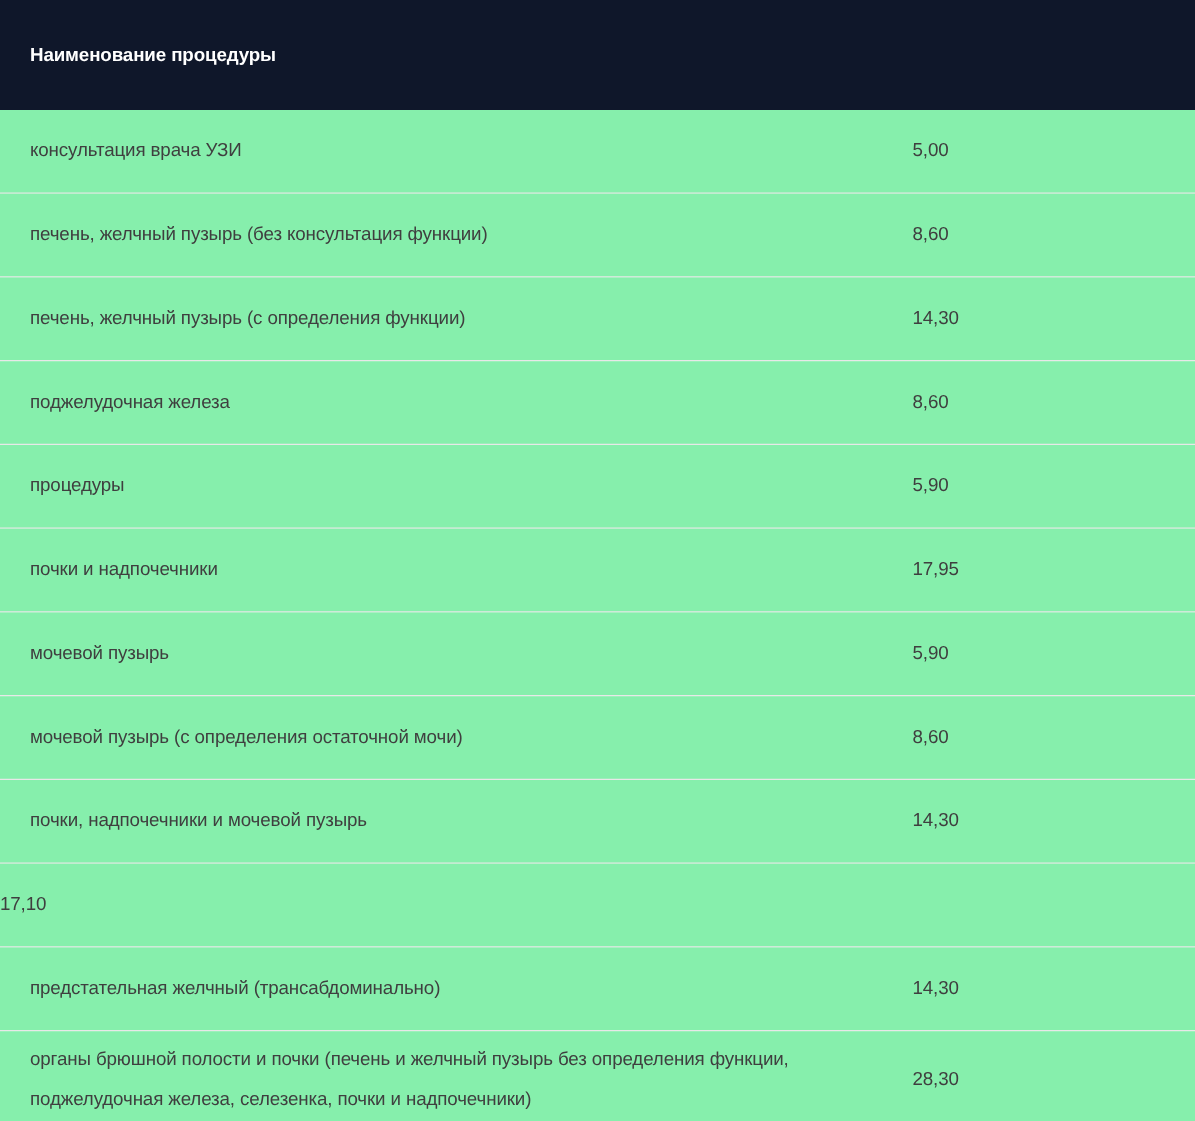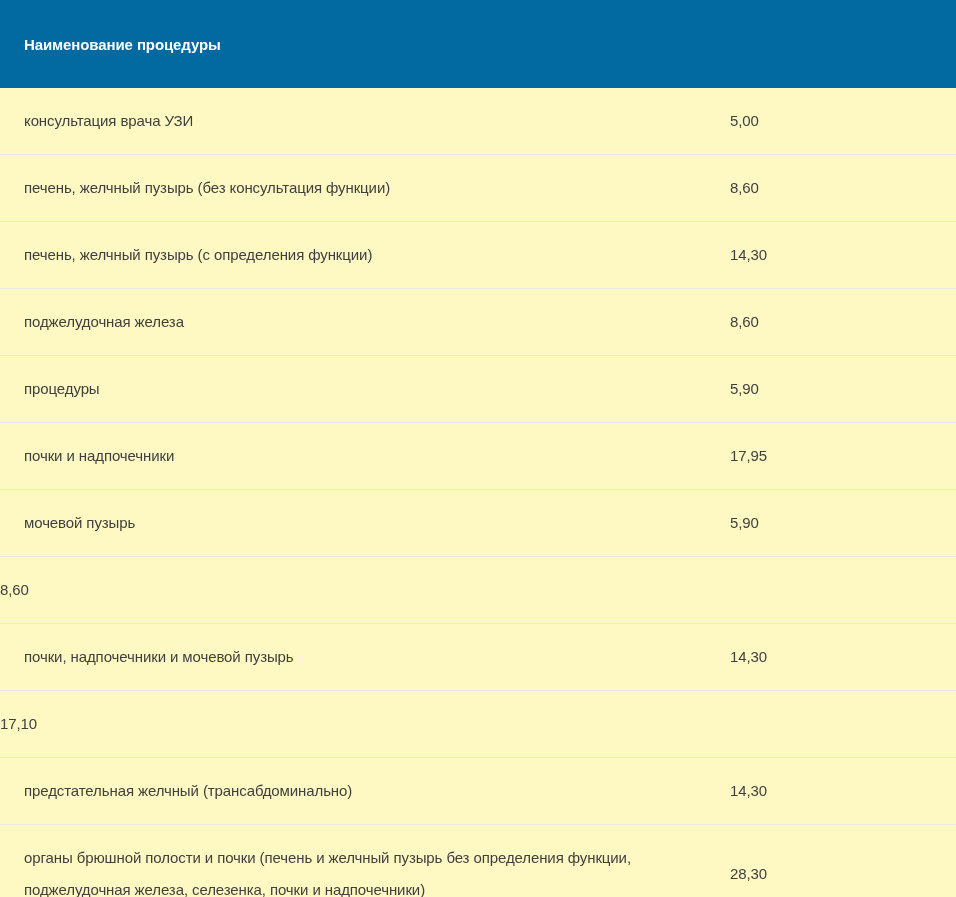--- a/index.html
+++ b/index.html
@@ -22,22 +22,22 @@
   .thead .cell {
     color: #ffffff;
     font-weight: bold;
     font-size: 15px;
     line-height: 28px;
   }
   .row {
     display: flex;
     align-items: center;
     min-height: 67px;
-    padding: 17px 0;
-    background: #fef9c3;
+    padding: 7px 0;
+    background: #86efac;
     border-bottom: 1px solid #e8e8e8;
   }
   .cell {
     font-size: 15px;
     color: #3f3f3f;
     letter-spacing: -0.1px;
   }
   .cell.name {
     flex: 1 1 auto;
     padding-left: 24px;
@@ -49,21 +49,21 @@
     flex: 0 0 226px;
     width: 226px;
     padding-right: 16px;
     line-height: 28px;
   }
 </style>
 </head>
 <body>
 
 <div class="price-table">
-  <div class="thead" style="background: #0369a1; justify-content: space-between;">
+  <div class="thead" style="background: #0f172a; justify-content: space-between;">
     <div class="cell name">Наименование процедуры</div>
   </div>
   <div id="rows">
   <div class="row">
     <div class="cell name">консультация врача УЗИ</div>
     <div class="cell price">5,00</div>
   </div>
 
   <div class="row">
     <div class="cell name">печень, желчный пузырь (без консультация функции)</div>
@@ -89,20 +89,21 @@
     <div class="cell name">почки и надпочечники</div>
     <div class="cell price">17,95</div>
   </div>
 
   <div class="row">
     <div class="cell name">мочевой пузырь</div>
     <div class="cell price">5,90</div>
   </div>
 
   <div class="row">
+    <div class="cell name">мочевой пузырь (с определения остаточной мочи)</div>
     <div class="cell price">8,60</div>
   </div>
 
   <div class="row">
     <div class="cell name">почки, надпочечники и мочевой пузырь</div>
     <div class="cell price">14,30</div>
   </div>
 
   <div class="row">
     <div class="cell price">17,10</div>

